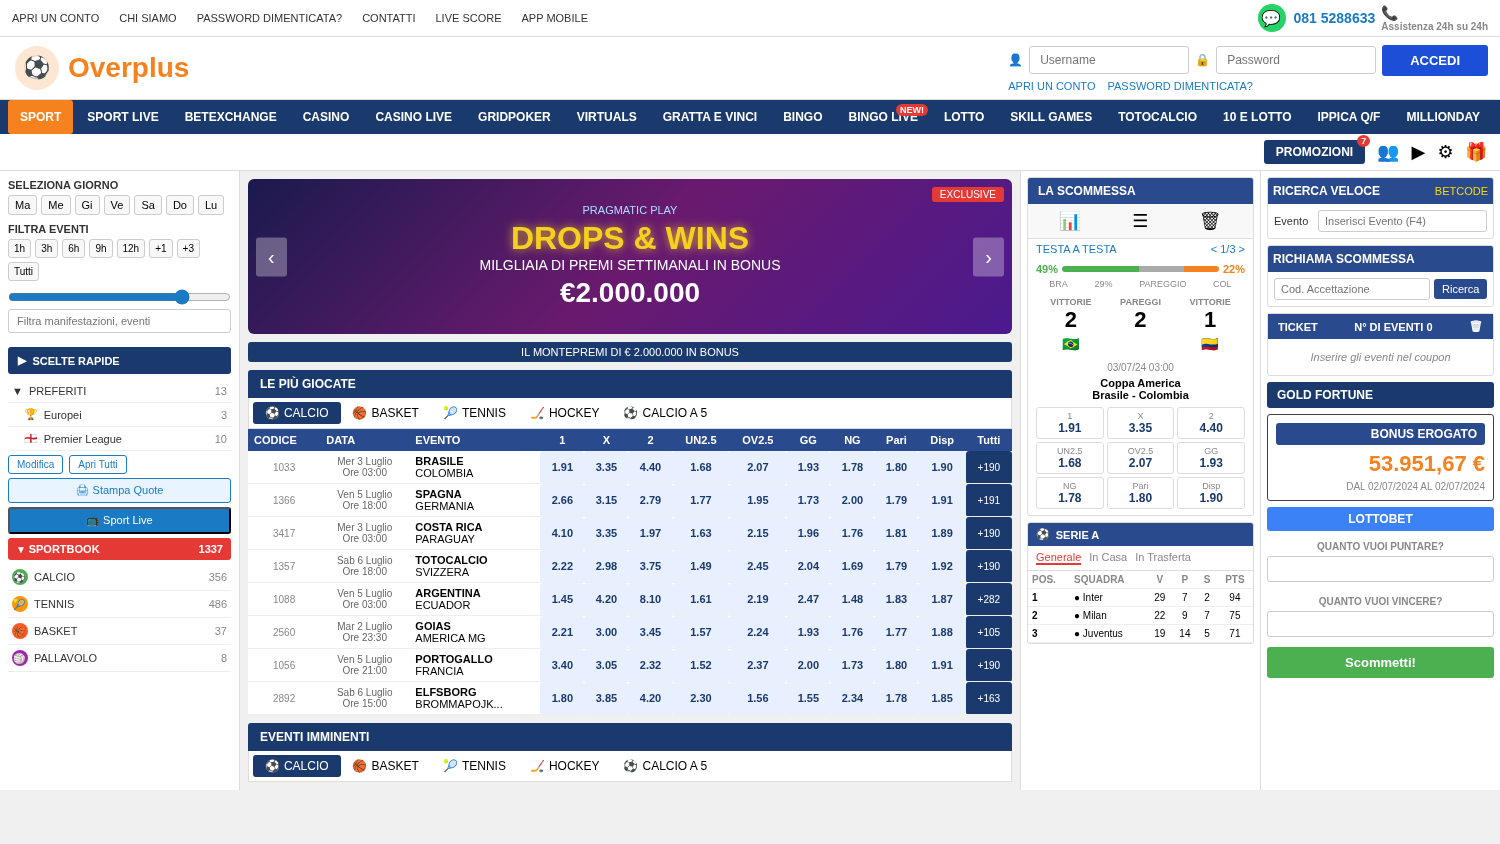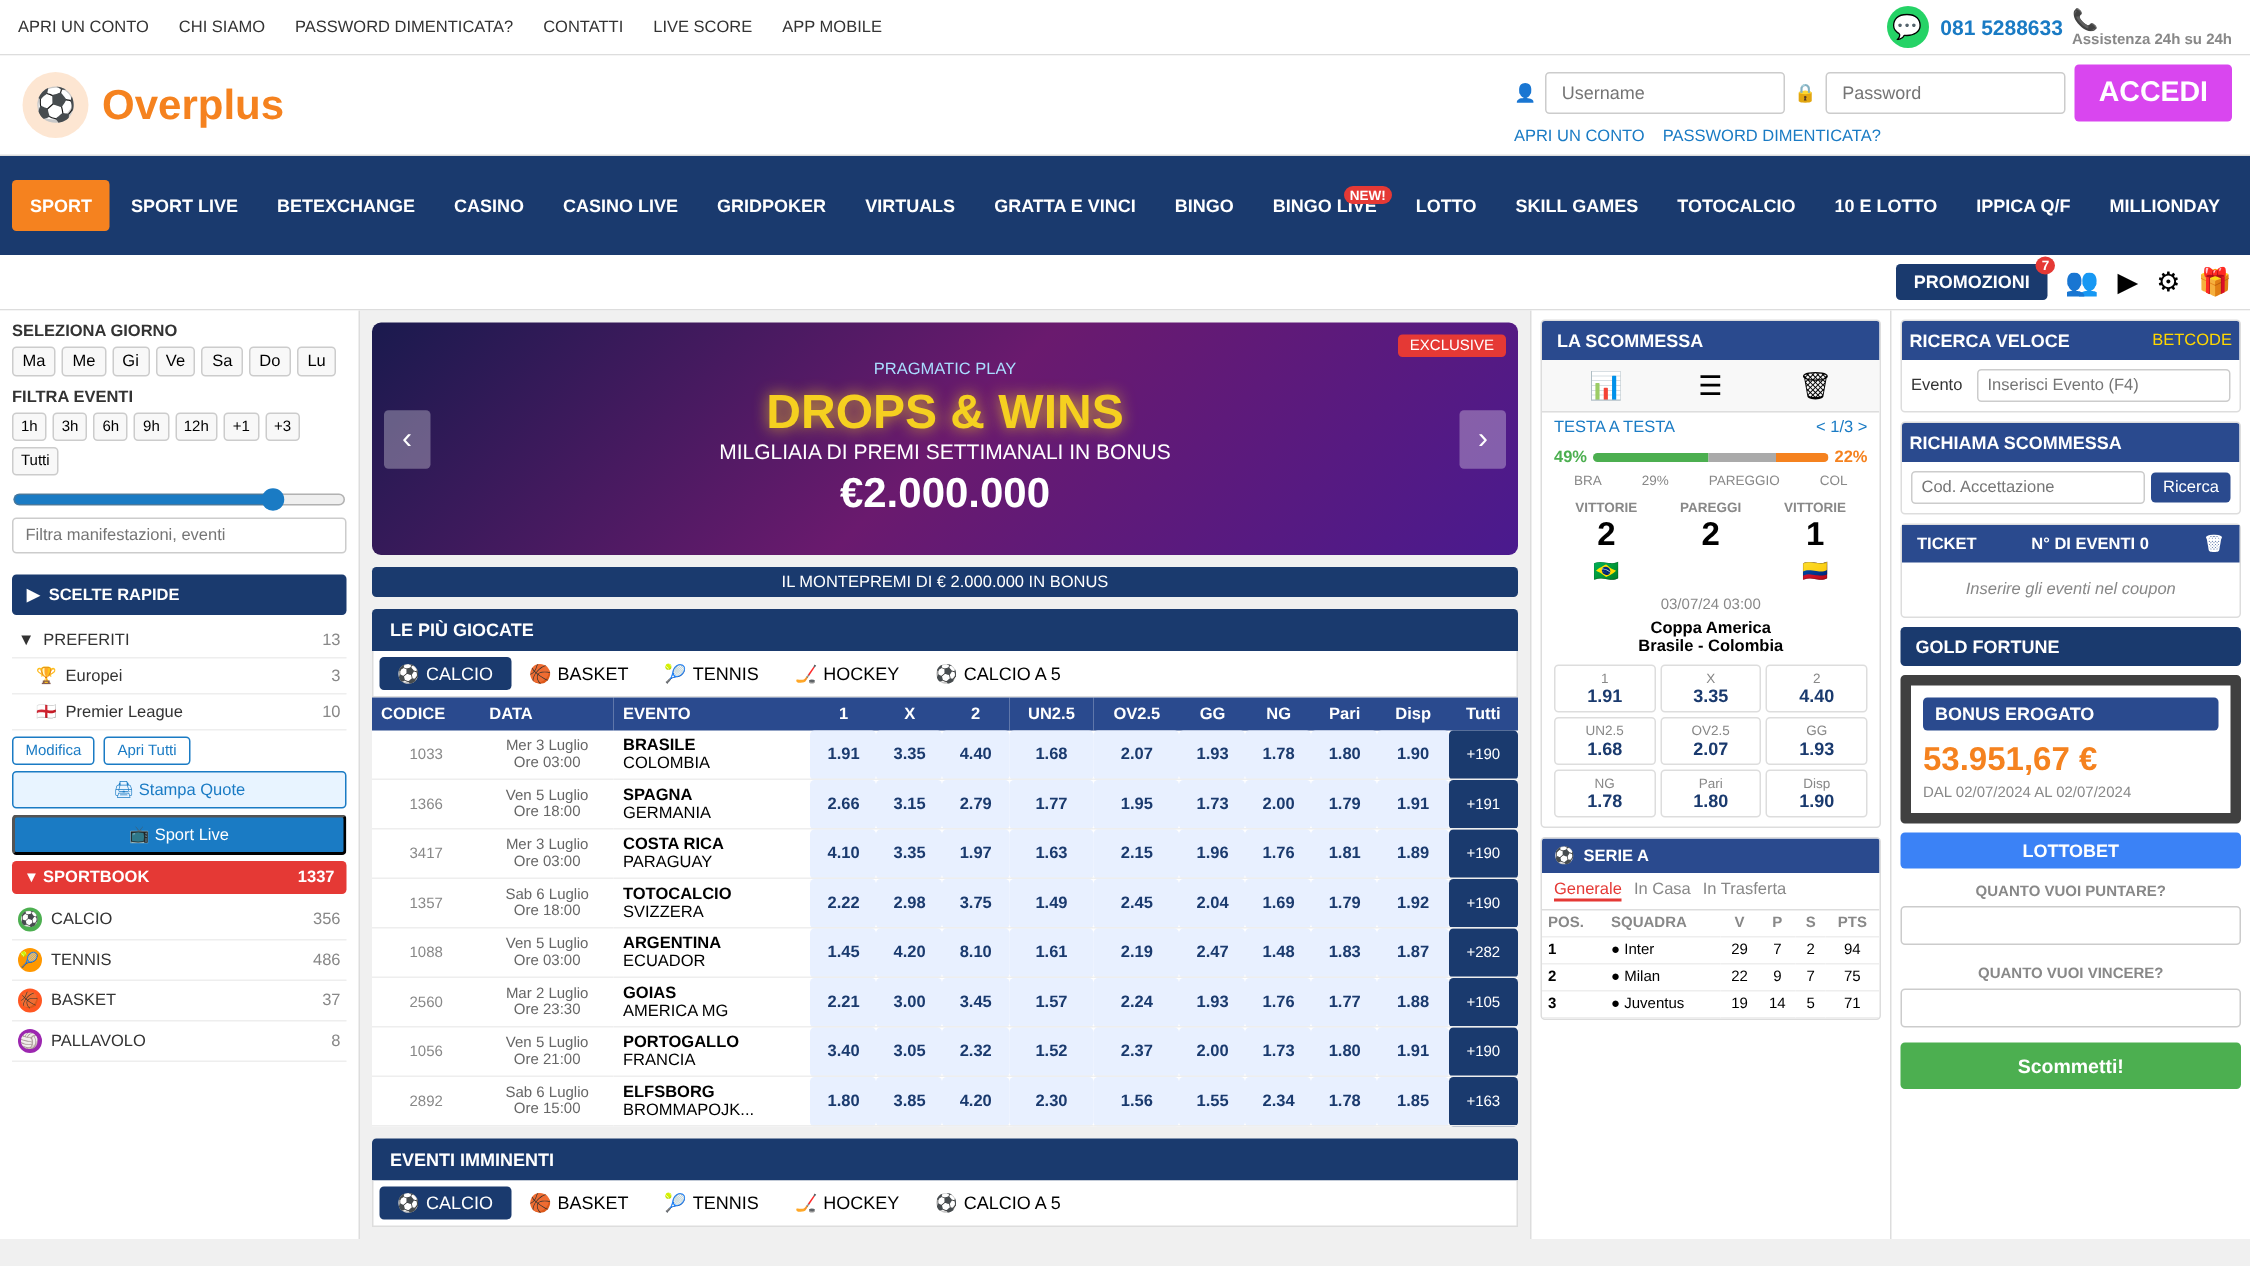--- a/index.html
+++ b/index.html
@@ -14,25 +14,25 @@
     .phone-label { font-size: 10px; color: #888; display: block; }
 
     
     .header { background: #fff; display: flex; align-items: center; padding: 6px 12px; gap: 12px; border-bottom: 1px solid #ddd; }
     .logo { display: flex; align-items: center; gap: 6px; }
     .logo-icon { width: 50px; height: 50px; }
     .logo-text { font-size: 28px; font-weight: bold; color: #1a3a6e; }
     .logo-text span { color: #f5821f; }
     .header-right { margin-left: auto; display: flex; align-items: center; gap: 8px; }
     .input-field { border: 1px solid #ccc; padding: 6px 10px; border-radius: 3px; font-size: 12px; width: 160px; }
-    .accedi-btn { background: #d946ef; color: white; border: none; padding: 8px 16px; border-radius: 3px; font-weight: bold; cursor: pointer; font-size: 19px; }
+    .accedi-btn { background: #1d4ed8; color: white; border: none; padding: 8px 28px; border-radius: 3px; font-weight: bold; cursor: pointer; font-size: 13px; }
     .header-links { display: flex; gap: 12px; font-size: 11px; color: #1a7bc4; cursor: pointer; }
 
     
-    .nav { background: #1a3a6e; display: flex; align-items: center; gap: 2px; padding: 16px 8px; }
+    .nav { background: #1a3a6e; display: flex; align-items: center; gap: 2px; padding: 0 8px; }
     .nav-item { color: #fff; padding: 10px 12px; cursor: pointer; font-size: 12px; font-weight: bold; white-space: nowrap; position: relative; }
     .nav-item.active { background: #f5821f; border-radius: 3px; }
     .nav-badge { background: #e53935; color: white; font-size: 9px; border-radius: 10px; padding: 1px 4px; position: absolute; top: 4px; right: 2px; }
 
     
     .promo-bar { background: #fff; display: flex; align-items: center; justify-content: flex-end; padding: 6px 12px; gap: 12px; border-bottom: 1px solid #ddd; }
     .promo-btn { background: #1a3a6e; color: white; padding: 5px 12px; border-radius: 3px; font-weight: bold; cursor: pointer; position: relative; }
     .promo-badge { background: #e53935; color: white; font-size: 9px; border-radius: 50%; padding: 1px 4px; position: absolute; top: -5px; right: -5px; }
     .promo-icon { font-size: 18px; cursor: pointer; }
 
@@ -131,21 +131,21 @@
     .ricerca-title { font-weight: bold; font-size: 12px; }
     .betcode-link { color: #ffd700; font-size: 11px; cursor: pointer; }
     .ricerca-row { display: flex; align-items: center; padding: 6px; gap: 4px; }
     .ricerca-label { font-size: 11px; color: #333; min-width: 40px; }
     .ricerca-input { flex: 1; border: 1px solid #ccc; padding: 4px 6px; border-radius: 3px; font-size: 11px; }
     .richiama-btn { background: #2a4a8e; color: white; border: none; padding: 4px 8px; border-radius: 3px; cursor: pointer; font-size: 11px; }
     .ticket-section { border: 1px solid #ddd; border-radius: 3px; }
     .ticket-header { background: #2a4a8e; color: white; padding: 6px 10px; display: flex; justify-content: space-between; align-items: center; font-size: 11px; font-weight: bold; }
     .ticket-empty { text-align: center; padding: 12px; font-size: 11px; color: #888; font-style: italic; }
     .gold-fortune { background: #1a3a6e; color: white; padding: 6px 10px; border-radius: 3px; font-weight: bold; font-size: 12px; }
-    .bonus-erogato-box { border: 7px solid #404040; border-radius: 3px; text-align: left; padding: 8px; }
+    .bonus-erogato-box { border: 1px solid #404040; border-radius: 3px; text-align: right; padding: 8px; }
     .bonus-label { background: #2a4a8e; color: white; padding: 4px 8px; border-radius: 3px; font-weight: bold; font-size: 12px; display: block; margin-bottom: 6px; }
     .bonus-amount { font-size: 22px; font-weight: bold; color: #f5821f; }
     .bonus-date { font-size: 10px; color: #888; margin-top: 4px; }
     .lottobet { background: #3b82f6; color: white; padding: 5px 10px; border-radius: 3px; font-weight: bold; font-size: 12px; text-align: center; }
     .quanto-label { font-size: 10px; color: #888; padding: 4px 0; text-align: center; font-weight: bold; }
     .quanto-input { width: 100%; border: 1px solid #ccc; padding: 5px 8px; border-radius: 3px; font-size: 12px; margin-bottom: 4px; }
     .scommetti-btn { width: 100%; background: #4caf50; color: white; border: none; padding: 8px; border-radius: 3px; font-weight: bold; font-size: 13px; cursor: pointer; }
   </style>
 </head>
 <body>

